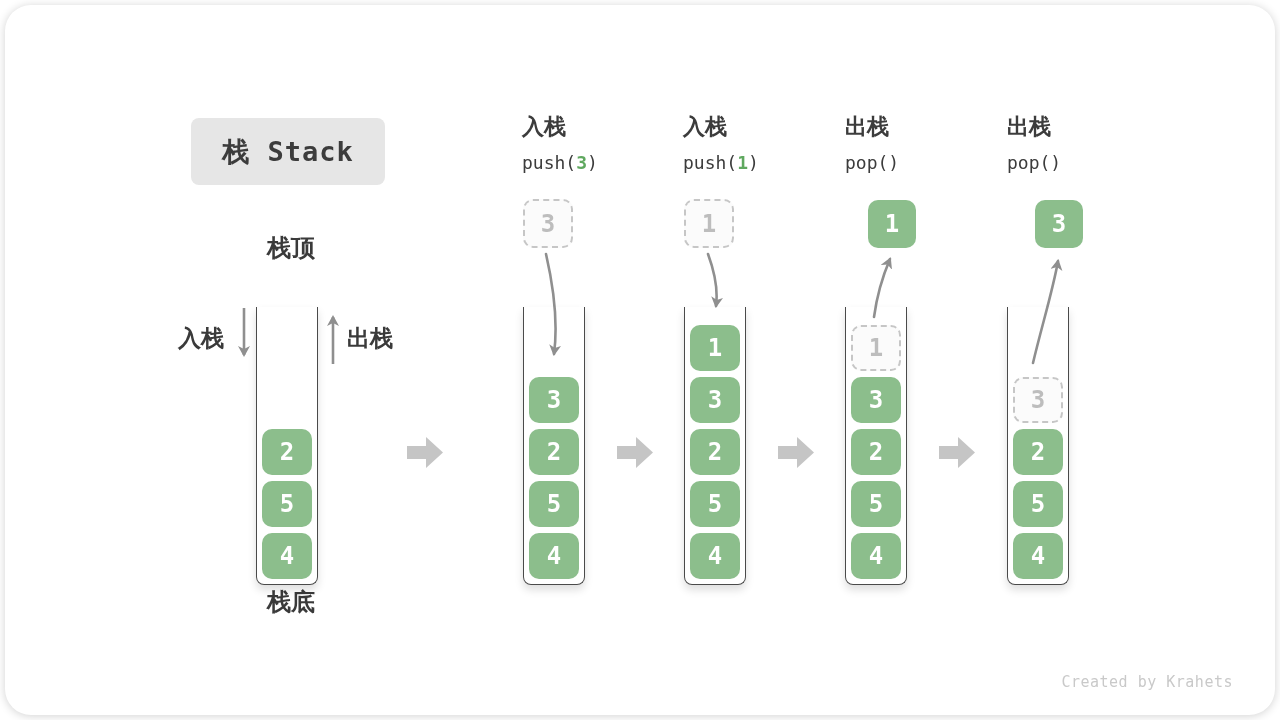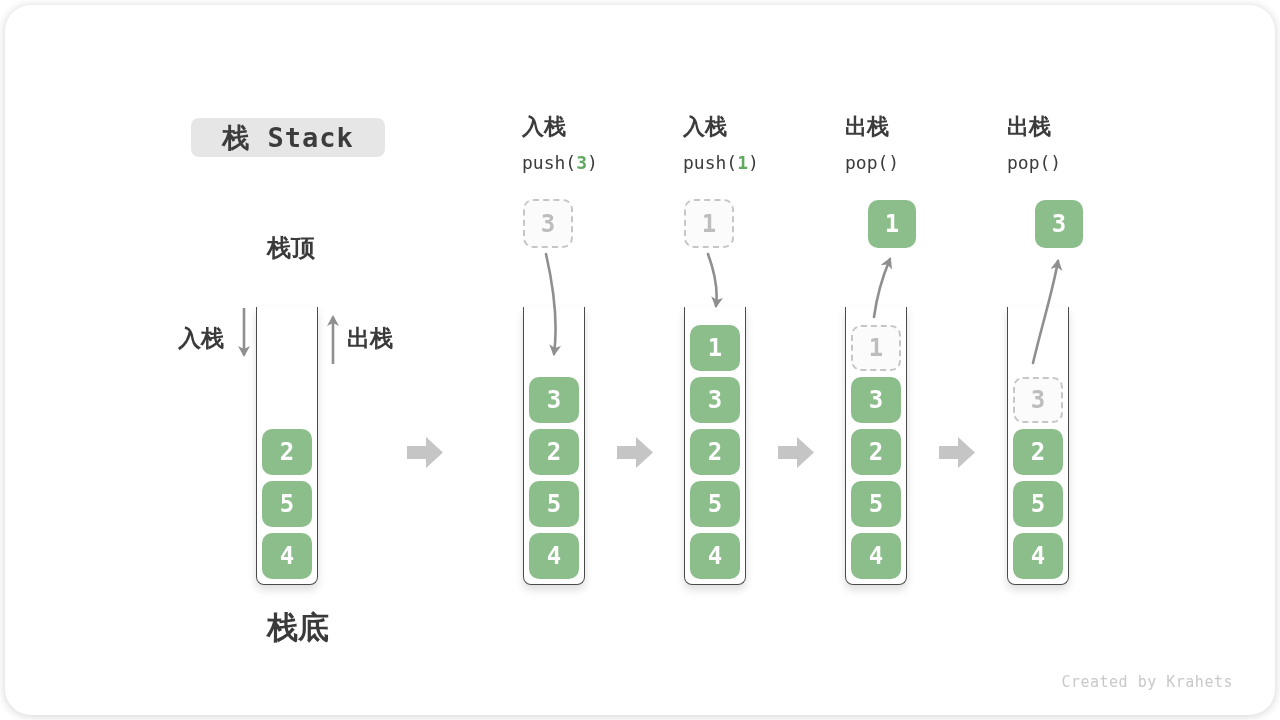--- a/index.html
+++ b/index.html
@@ -3,21 +3,21 @@
 <meta charset="utf-8">
 <style>
   html,body{margin:0;padding:0;background:#ffffff;width:1280px;height:720px;overflow:hidden;}
   .card{
     position:absolute; left:5px; top:5px; width:1270px; height:710px;
     background:#ffffff; border-radius:26px;
     box-shadow:0 1px 10px rgba(0,0,0,.18);
     font-family:"DejaVu Sans", sans-serif;
   }
   .title{
-    position:absolute; left:186px; top:113px; width:194px; height:39px;
+    position:absolute; left:186px; top:113px; width:194px; height:67px;
     background:#E6E6E6; border-radius:8px;
     display:flex; align-items:center; justify-content:center;
     font-family:"DejaVu Sans Mono", monospace;
     font-size:27px; font-weight:700; color:#3C3C3C; letter-spacing:1px;
   }
   .cjk-label{
     position:absolute; font-size:23px; font-weight:700; color:#3A3A3A;
     font-family:"DejaVu Sans", sans-serif; white-space:nowrap;
   }
   .op{
@@ -77,21 +77,21 @@
 
     <polygon points="0,9 19,9 19,0 36,15.5 19,31 19,22 0,22" fill="#C5C5C5" transform="translate(402,432)"></polygon>
     <polygon points="0,9 19,9 19,0 36,15.5 19,31 19,22 0,22" fill="#C5C5C5" transform="translate(612,432)"></polygon>
     <polygon points="0,9 19,9 19,0 36,15.5 19,31 19,22 0,22" fill="#C5C5C5" transform="translate(773,432)"></polygon>
     <polygon points="0,9 19,9 19,0 36,15.5 19,31 19,22 0,22" fill="#C5C5C5" transform="translate(934,432)"></polygon>
   </svg>
 
   <div class="title">栈 Stack</div>
 
   <div class="cjk-label" style="left:262px; top:227px; font-size:24px;">栈顶</div>
-  <div class="cjk-label" style="left:262px; top:602px; font-size:31px;">栈底</div>
+  <div class="cjk-label" style="left:262px; top:581px; font-size:24px;">栈底</div>
   <div class="cjk-label" style="left:173px; top:318px;">入栈</div>
   <div class="cjk-label" style="left:342px; top:318px;">出栈</div>
 
   <div class="op" style="left:517px;">
     <span class="cjk">入栈</span>
     <span class="code"><span>push(</span><span class="arg">3</span><span>)</span></span>
   </div>
   <div class="op" style="left:678px;">
     <span class="cjk">入栈</span>
     <span class="code"><span>push(</span><span class="arg">1</span><span>)</span></span>

